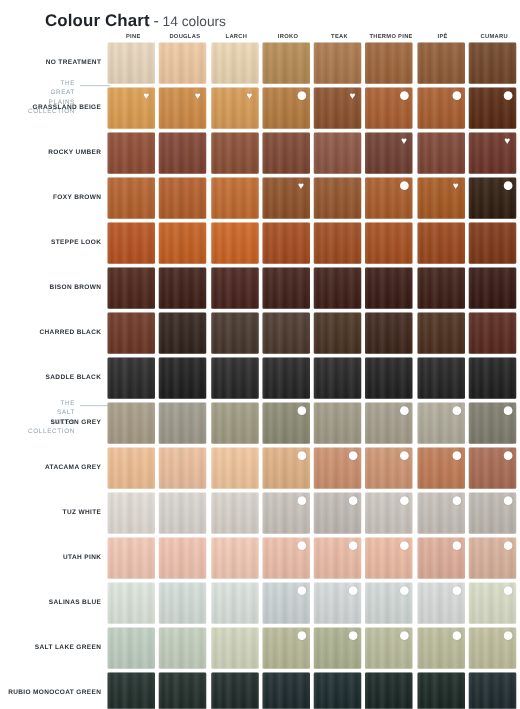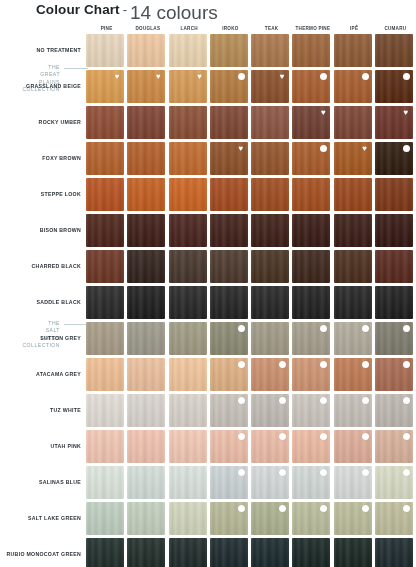--- a/index.html
+++ b/index.html
@@ -9,27 +9,27 @@
     font-family:"Liberation Sans", sans-serif;
     color:#2b3238;
     overflow:hidden;
   }
   .page{position:relative;width:416px;height:567px;}
 
   
   .title-bar{
     position:absolute;left:0;top:2px;width:416px;height:22px;
     padding-left:36px;box-sizing:border-box;
-    display:flex;align-items:flex-start;
+    display:flex;align-items:flex-end;
   }
   .title-main{
     font-size:13.5px;font-weight:bold;color:#1d2329;letter-spacing:.1px;
   }
   .title-sep{font-size:13px;color:#4a5056;margin:0 3px;}
-  .title-sub{font-size:19px;color:#4a5056;font-weight:normal;}
+  .title-sub{font-size:11px;color:#4a5056;font-weight:normal;}
 
   
   .col-head{
     position:absolute;top:24px;left:86px;
     width:330px;height:10px;
     display:flex;
   }
   .col-head .ch{
     width:41.25px;
     text-align:center;

